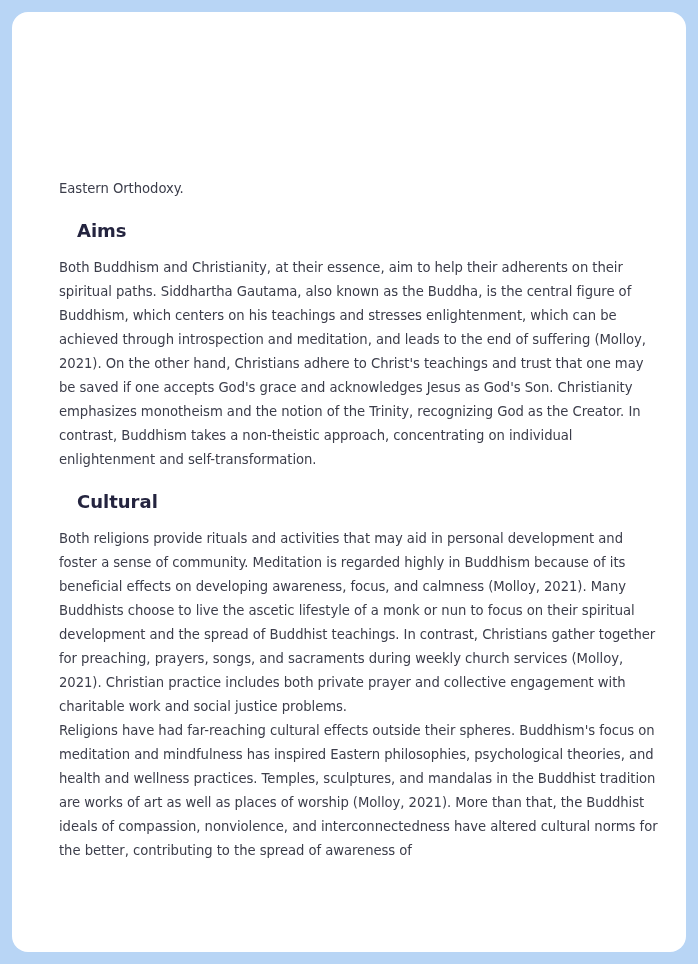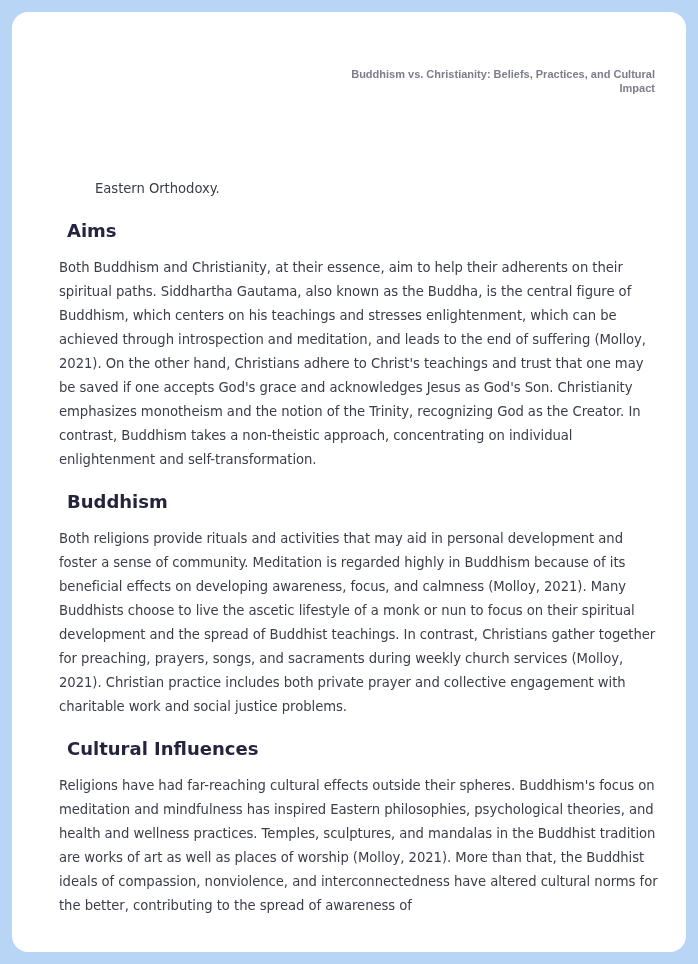--- a/index.html
+++ b/index.html
@@ -95,42 +95,40 @@
       margin: 0;
       color: #3b3d4a;
       letter-spacing: -0.05px;
     }
     .heading {
       font-family: "DejaVu Sans", sans-serif;
       font-weight: bold;
       font-size: 18px;
       line-height: 24px;
       color: #24243f;
-      margin: 8px;
+      margin: 18px;
     }
-    .lead { margin-top: 0; margin-left: 36px; }
+    .lead { margin-top: 0; }
     .h-aims { margin-top: 18px; margin-bottom: 13px; }
     .h-rituals { margin-top: 18px; margin-bottom: 13px; }
     .h-cultural { margin-top: 18px; margin-bottom: 13px; }
   </style>
 </head>
 <body>
 
 <div class="card">
   <div class="header">
     <div class="doc-meta">
-      <div class="doc-title">Buddhism vs. Christianity: Beliefs, Practices, and Cultural Impact</div>
     </div>
   </div>
 
   <div class="content">
     <p class="para lead">Eastern Orthodoxy.</p>
 
     <h2 class="heading h-aims">Aims</h2>
     <p class="para">Both Buddhism and Christianity, at their essence, aim to help their adherents on their spiritual paths. Siddhartha Gautama, also known as the Buddha, is the central figure of Buddhism, which centers on his teachings and stresses enlightenment, which can be achieved through introspection and meditation, and leads to the end of suffering (Molloy, 2021). On the other hand, Christians adhere to Christ's teachings and trust that one may be saved if one accepts God's grace and acknowledges Jesus as God's Son. Christianity emphasizes monotheism and the notion of the Trinity, recognizing God as the Creator. In contrast, Buddhism takes a non-theistic approach, concentrating on individual enlightenment and self-transformation.</p>
 
-    <h2 class="heading h-rituals">Buddhism</h2>
+    <h2 class="heading h-rituals">Cultural</h2>
     <p class="para">Both religions provide rituals and activities that may aid in personal development and foster a sense of community. Meditation is regarded highly in Buddhism because of its beneficial effects on developing awareness, focus, and calmness (Molloy, 2021). Many Buddhists choose to live the ascetic lifestyle of a monk or nun to focus on their spiritual development and the spread of Buddhist teachings. In contrast, Christians gather together for preaching, prayers, songs, and sacraments during weekly church services (Molloy, 2021). Christian practice includes both private prayer and collective engagement with charitable work and social justice problems.</p>
 
-    <h2 class="heading h-cultural">Cultural Influences</h2>
     <p class="para">Religions have had far-reaching cultural effects outside their spheres. Buddhism's focus on meditation and mindfulness has inspired Eastern philosophies, psychological theories, and health and wellness practices. Temples, sculptures, and mandalas in the Buddhist tradition are works of art as well as places of worship (Molloy, 2021). More than that, the Buddhist ideals of compassion, nonviolence, and interconnectedness have altered cultural norms for the better, contributing to the spread of awareness of</p>
   </div>
 </div>
 
 </body></html>

